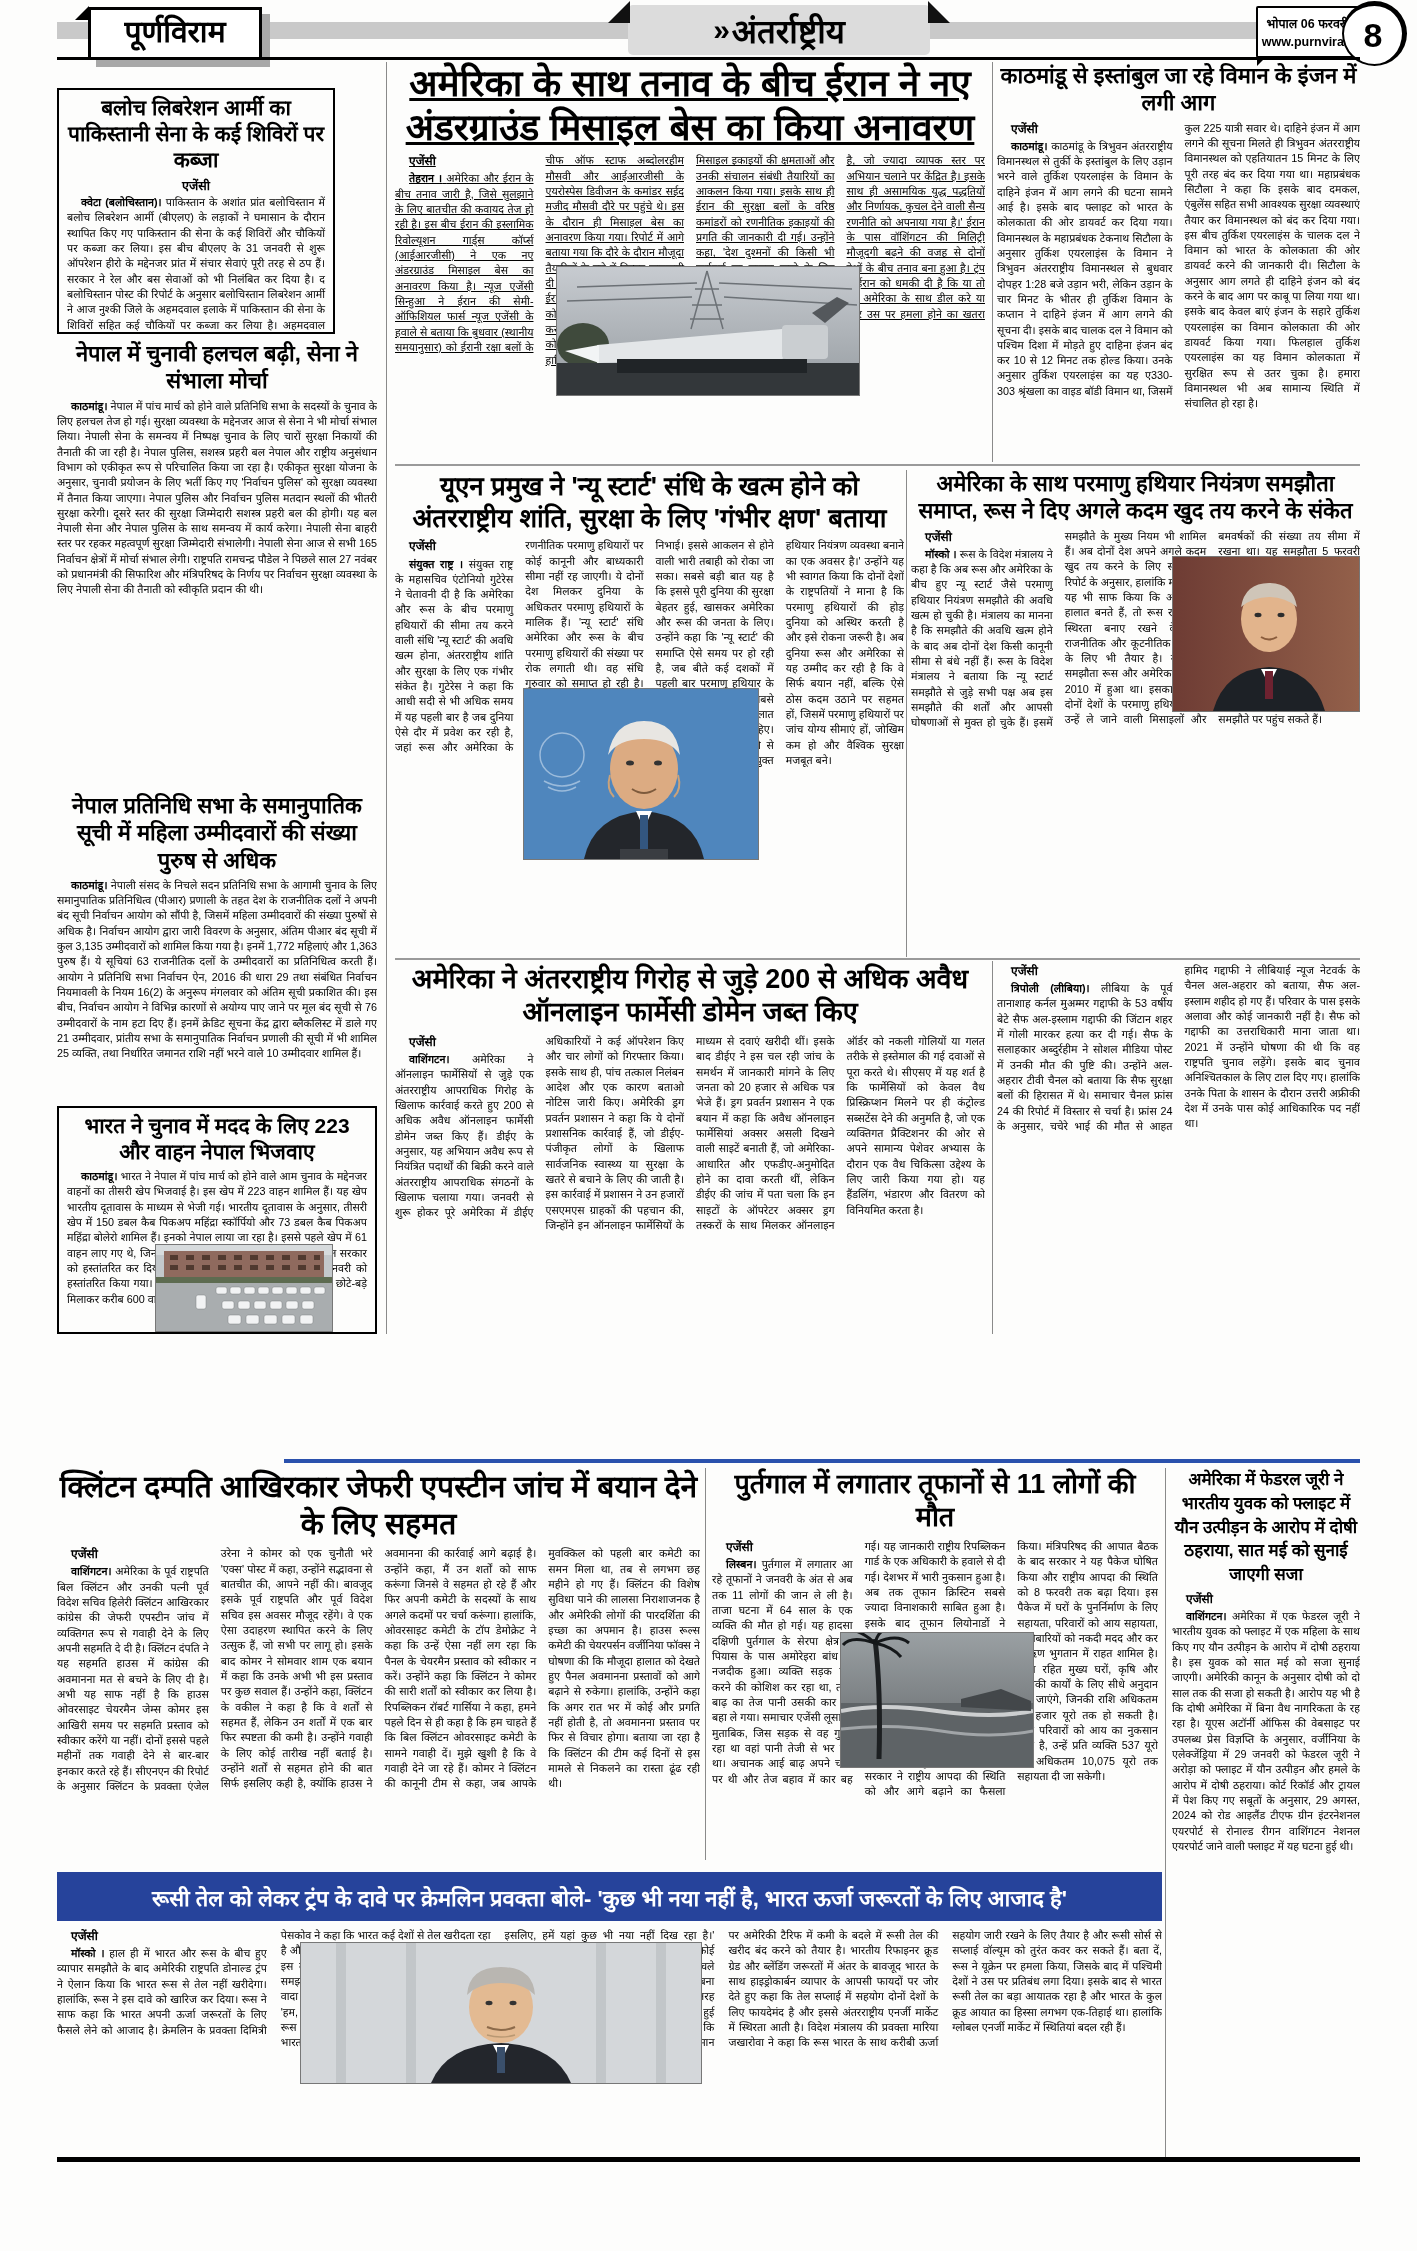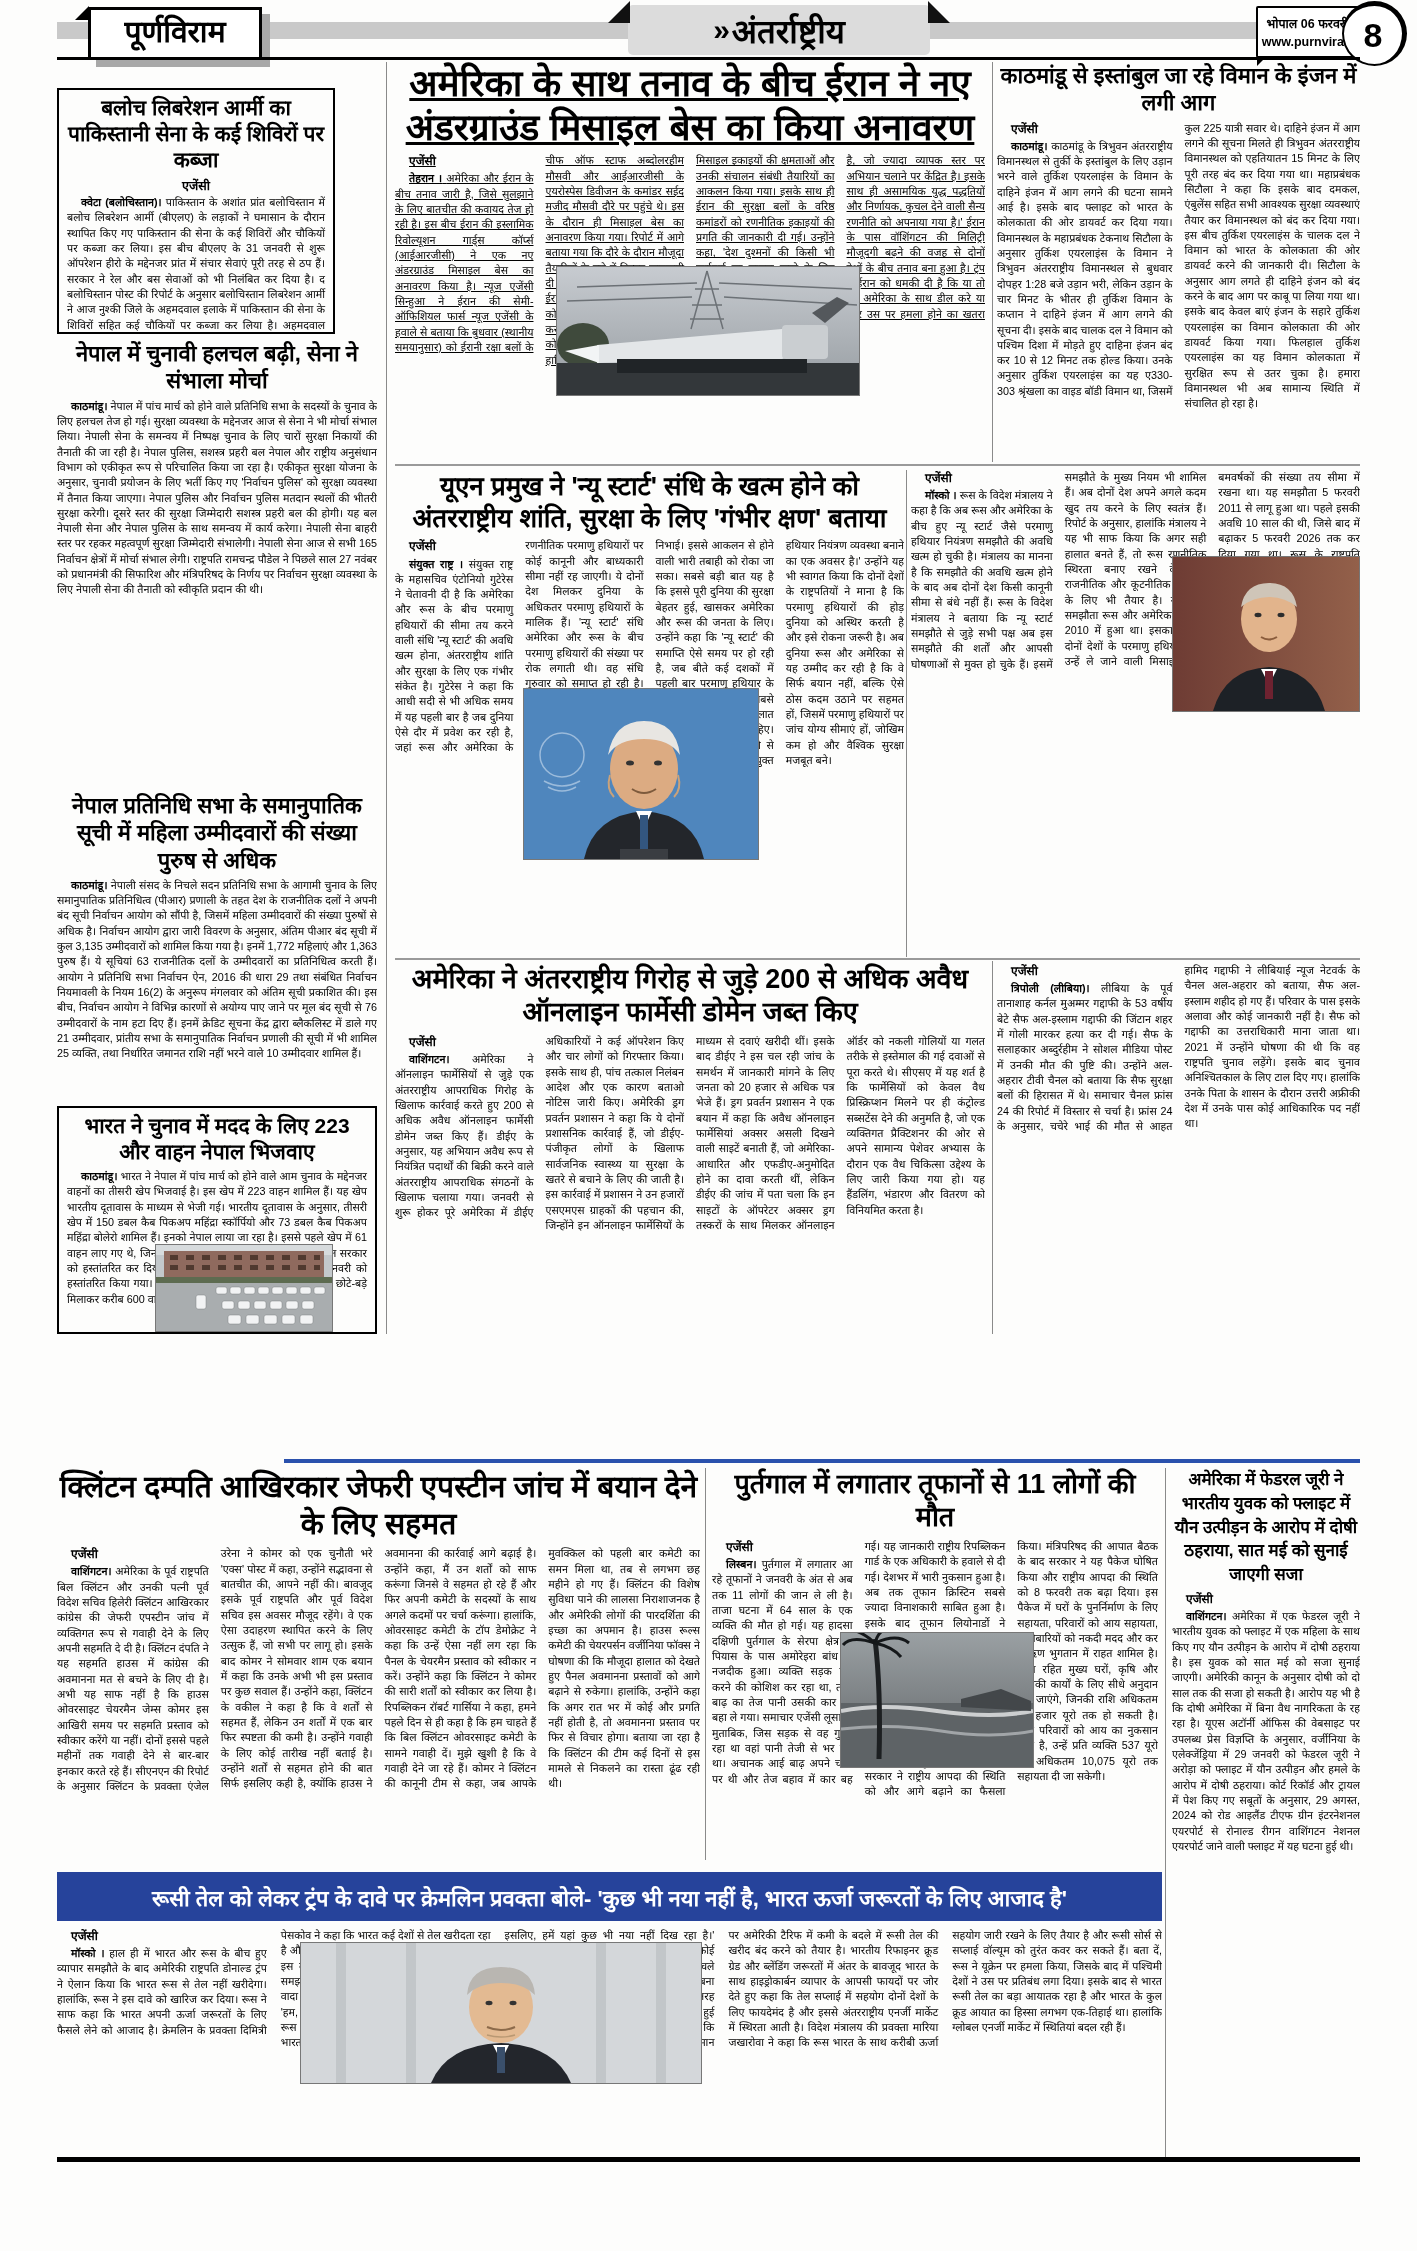--- a/index.html
+++ b/index.html
@@ -272,20 +272,21 @@
   <div class="art" id="art-flight">
     <h2 class="hd hd22">काठमांडू से इस्तांबुल जा रहे विमान के इंजन में लगी आग</h2>
     <div class="bd cols2">
       <div class="agency">एजेंसी</div>
       <p class="txt"><b class="dl">काठमांडू।</b>
       <span>काठमांडू के त्रिभुवन अंतरराष्ट्रीय विमानस्थल से तुर्की के इस्तांबुल के लिए उड़ान भरने वाले तुर्किश एयरलाइंस के विमान के दाहिने इंजन में आग लगने की घटना सामने आई है। इसके बाद फ्लाइट को भारत के कोलकाता की ओर डायवर्ट कर दिया गया। विमानस्थल के महाप्रबंधक टेकनाथ सिटौला के अनुसार तुर्किश एयरलाइंस के विमान ने त्रिभुवन अंतरराष्ट्रीय विमानस्थल से बुधवार दोपहर 1:28 बजे उड़ान भरी, लेकिन उड़ान के चार मिनट के भीतर ही तुर्किश विमान के कप्तान ने दाहिने इंजन में आग लगने की सूचना दी। इसके बाद चालक दल ने विमान को पश्चिम दिशा में मोड़ते हुए दाहिना इंजन बंद कर 10 से 12 मिनट तक होल्ड किया। उनके अनुसार तुर्किश एयरलाइंस का यह ए330-303 श्रृंखला का वाइड बॉडी विमान था, जिसमें कुल 225 यात्री सवार थे। दाहिने इंजन में आग लगने की सूचना मिलते ही त्रिभुवन अंतरराष्ट्रीय विमानस्थल को एहतियातन 15 मिनट के लिए पूरी तरह बंद कर दिया गया था। महाप्रबंधक सिटौला ने कहा कि इसके बाद दमकल, एंबुलेंस सहित सभी आवश्यक सुरक्षा व्यवस्थाएं तैयार कर विमानस्थल को बंद कर दिया गया। इस बीच तुर्किश एयरलाइंस के चालक दल ने विमान को भारत के कोलकाता की ओर डायवर्ट करने की जानकारी दी। सिटौला के अनुसार आग लगते ही दाहिने इंजन को बंद करने के बाद आग पर काबू पा लिया गया था। इसके बाद केवल बाएं इंजन के सहारे तुर्किश एयरलाइंस का विमान कोलकाता की ओर डायवर्ट किया गया। फिलहाल तुर्किश एयरलाइंस का यह विमान कोलकाता में सुरक्षित रूप से उतर चुका है। हमारा विमानस्थल भी अब सामान्य स्थिति में संचालित हो रहा है।</span></p>
     </div>
   </div>
 
   <div class="art" id="art-nuke" style="position:absolute;">
+    <h2 class="hd hd22">अमेरिका के साथ परमाणु हथियार नियंत्रण समझौता समाप्त, रूस ने दिए अगले कदम खुद तय करने के संकेत</h2>
     <div class="bd cols3">
       <div class="agency">एजेंसी</div>
       <p class="txt"><b class="dl">मॉस्को ।</b>
       <span>रूस के विदेश मंत्रालय ने कहा है कि अब रूस और अमेरिका के बीच हुए न्यू स्टार्ट जैसे परमाणु हथियार नियंत्रण समझौते की अवधि खत्म हो चुकी है। मंत्रालय का मानना है कि समझौते की अवधि खत्म होने के बाद अब दोनों देश किसी कानूनी सीमा से बंधे नहीं हैं। रूस के विदेश मंत्रालय ने बताया कि न्यू स्टार्ट समझौते से जुड़े सभी पक्ष अब इस समझौते की शर्तों और आपसी घोषणाओं से मुक्त हो चुके हैं। इसमें समझौते के मुख्य नियम भी शामिल हैं। अब दोनों देश अपने अगले कदम खुद तय करने के लिए स्वतंत्र हैं। रिपोर्ट के अनुसार, हालांकि मंत्रालय ने यह भी साफ किया कि अगर सही हालात बनते हैं, तो रूस रणनीतिक स्थिरता बनाए रखने के लिए राजनीतिक और कूटनीतिक बातचीत के लिए भी तैयार है। न्यू स्टार्ट समझौता रूस और अमेरिका के बीच 2010 में हुआ था। इसका मकसद दोनों देशों के परमाणु हथियारों और उन्हें ले जाने वाली मिसाइलों और बमवर्षकों की संख्या तय सीमा में रखना था। यह समझौता 5 फरवरी 2011 से लागू हुआ था। पहले इसकी अवधि 10 साल की थी, जिसे बाद में बढ़ाकर 5 फरवरी 2026 तक कर दिया गया था। रूस के राष्ट्रपति व्लादिमीर पुतिन ने सितंबर 2025 में साफ कर दिया था कि रूस इस समझौते की अवधि आगे नहीं बढ़ाएगा। इस समझौते के खत्म होने की ज्यादा चिंता नहीं है और उन्हें उम्मीद है कि दोनों देश किसी नए समझौते पर पहुंच सकते हैं।</span></p>
     </div>
     <div class="photo" id="ph-putin">
       <svg width="186" height="154" viewBox="0 0 186 154">
         <defs>
             <linearGradient id="gpu" x1="0" y1="0" x2="1" y2="0">
           <stop offset="0" stop-color="#6e3c34"></stop>

